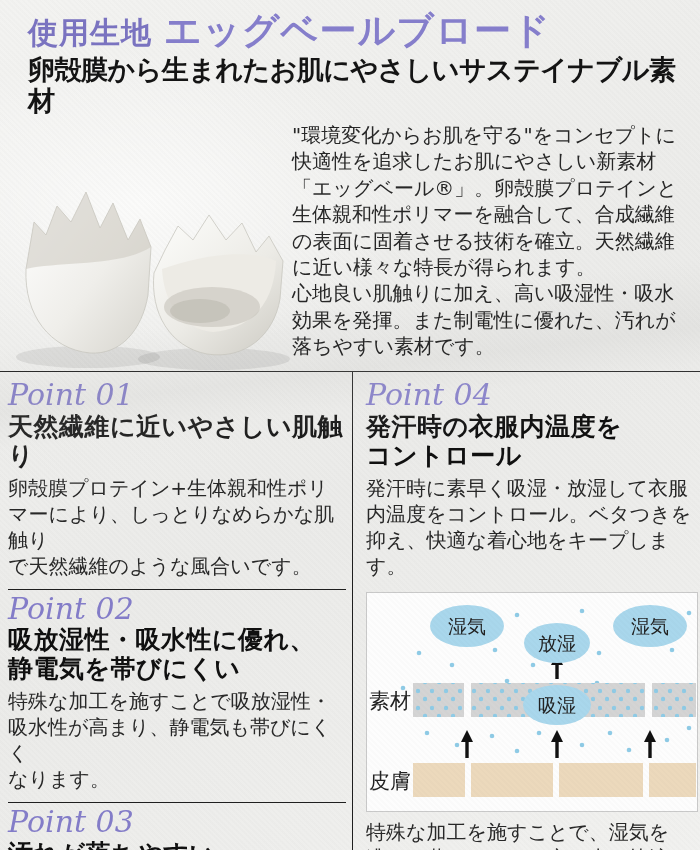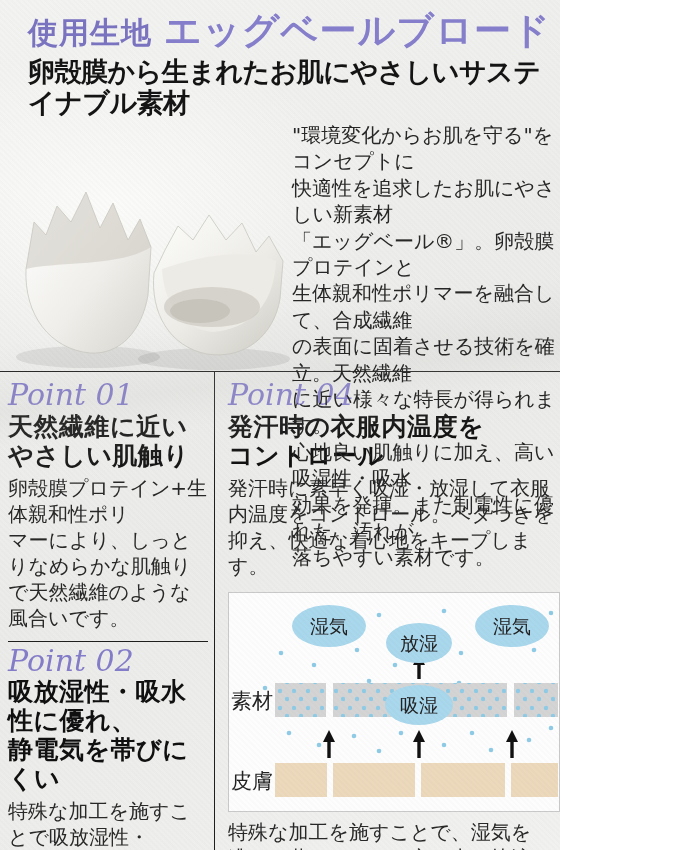--- a/index.html
+++ b/index.html
@@ -1,18 +1,18 @@
 <!DOCTYPE html>
 <html><head>
 <meta charset="utf-8">
 <style>
   html,body{margin:0;padding:0;}
   .page{
     position:relative;
-    width:560px;height:850px;
+    width:700px;height:850px;
     overflow:hidden;
     font-family:"DejaVu Sans","Liberation Sans",sans-serif;
     color:#1e1e1e;
     background:
       radial-gradient(ellipse 430px 250px at 20% 24%, #fbfbfa 0%, rgba(251,251,250,0) 62%),
       linear-gradient(150deg,#f3f3f1 0%,#ebebe9 55%,#f1f1ef 100%);
   }
   .weave{
     position:absolute;inset:0;pointer-events:none;
     background:repeating-linear-gradient(45deg,rgba(0,0,0,0.013) 0 2px,transparent 2px 4px);
@@ -21,21 +21,21 @@
     position:absolute;left:-60px;top:300px;width:860px;height:150px;
     transform:rotate(-7deg);pointer-events:none;
     background:linear-gradient(180deg,rgba(190,190,188,0) 0%,rgba(185,185,182,0.16) 45%,rgba(230,230,228,0.1) 70%,rgba(190,190,188,0) 100%);
   }
   
   .hdr{position:relative;padding:6px 0 0 28px;}
   .hdr-line1{display:flex;align-items:baseline;gap:12px;font-family:"DejaVu Serif","Liberation Serif",serif;}
   .hdr-label{font-size:30px;font-weight:600;color:#7a73c0;letter-spacing:1px;}
   .hdr-title{font-size:37px;font-weight:600;color:#857ecb;letter-spacing:1px;text-align:center;}
   .hdr-sub{
-    font-family:Liberation Sans, sans-serif;
+    font-family:Liberation Mono, monospace;
     font-size:27px;font-weight:600;color:#141414;
     letter-spacing:-0.5px;line-height:1.15;margin-top:1px;
   }
   
   .hero{position:relative;display:flex;height:252px;}
   .egg-wrap{width:292px;flex:none;}
   .intro{
     width:406px;padding-top:3px;
     font-size:20px;line-height:1.32;color:#272727;
     white-space:pre-line;

